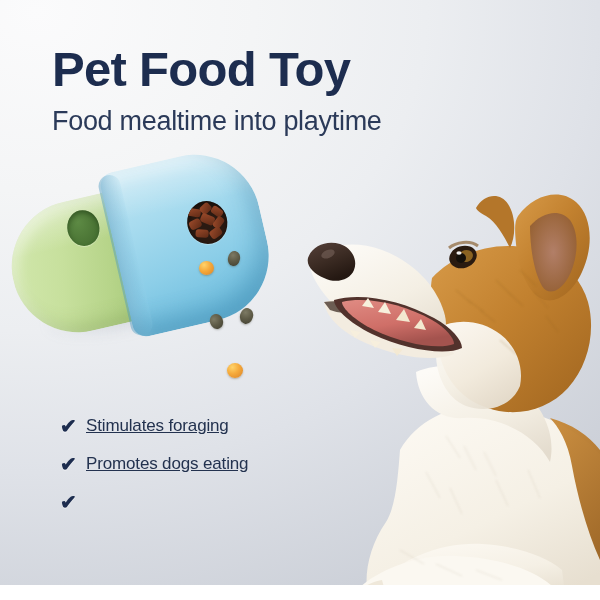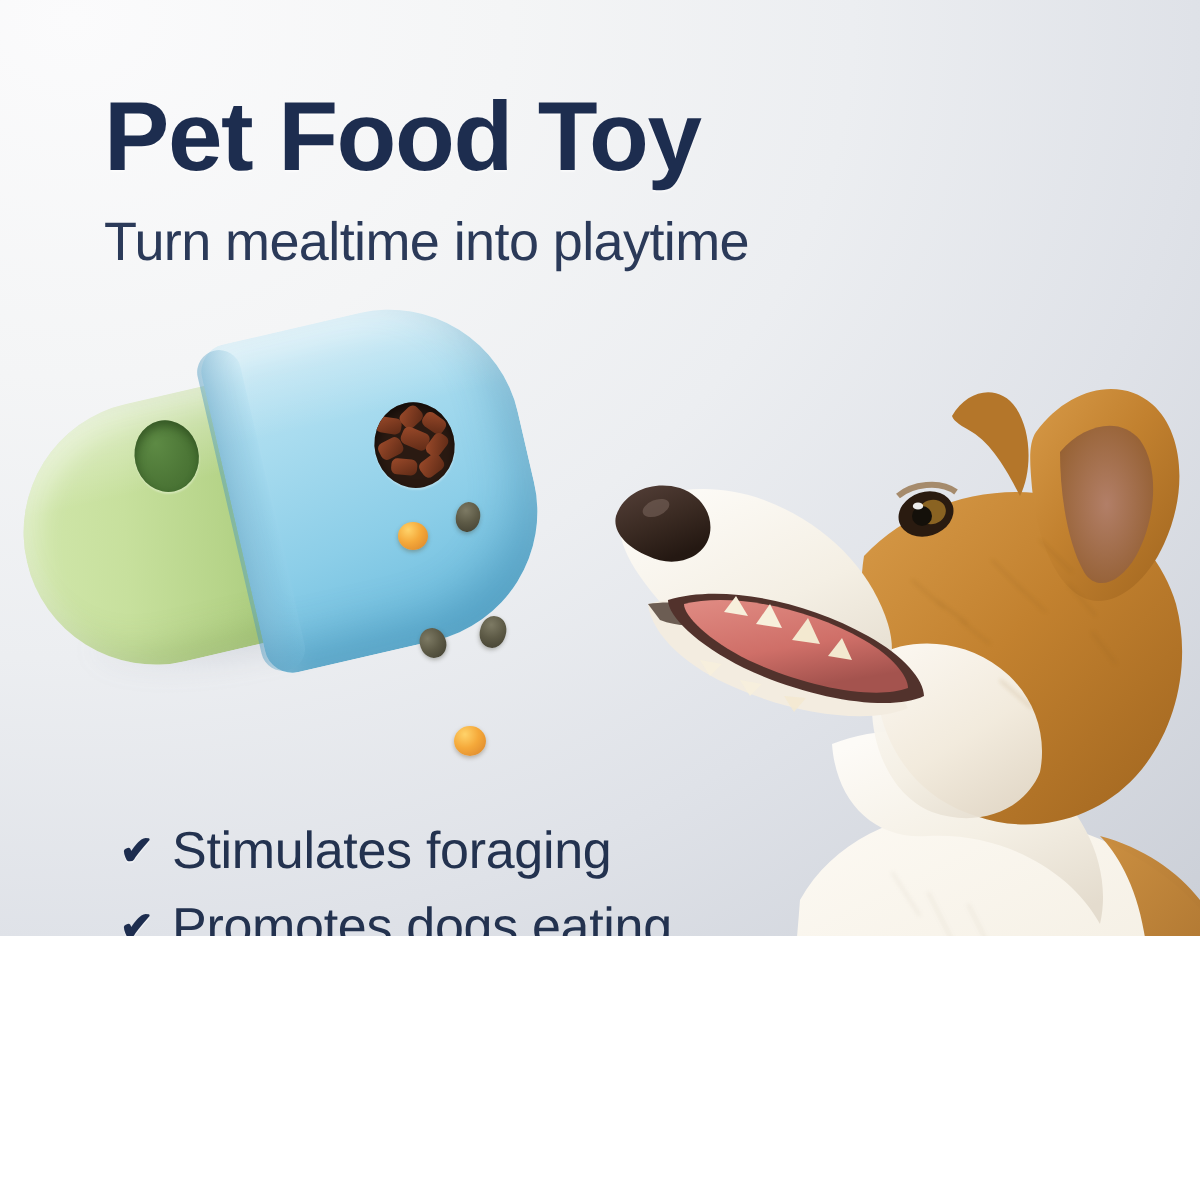--- a/index.html
+++ b/index.html
@@ -4,21 +4,21 @@
 <title>Pet Food Toy</title>
 <style>
   * { margin:0; padding:0; box-sizing:border-box; }
   html, body {
     width:600px; height:600px;
     font-family:"Liberation Sans", sans-serif;
     overflow:hidden;
   }
   #poster {
     position:relative;
-    width:600px; height:468px;
+    width:600px; height:585px;
     background:
       radial-gradient(ellipse 780px 640px at 6% 2%, #fbfbfc 0%, #f4f5f6 28%, #eceef1 50%, #dfe2e8 72%, #ccd0d8 100%);
     overflow:hidden;
     padding-left:12px;
   }
   
   .headline {
     position:absolute; left:52px; top:44px;
     font-size:49px; font-weight:bold; letter-spacing:-0.7px;
     color:#1d2d4f; line-height:1.05;
@@ -34,21 +34,21 @@
   .bullet {
     display:flex; align-items:center;
     height:35px; margin-bottom:3px;
   }
   .bullet .tick {
     width:26px; font-size:20px; font-weight:bold;
     color:#1d2d4f; line-height:1;
     text-shadow:0 1px 0 rgba(255,255,255,.5);
   }
   .bullet .btext {
-    font-size:26px; color:#23324f; letter-spacing:-0.15px;
+    font-size:17px; color:#23324f; letter-spacing:-0.15px;text-decoration:underline;
   }
   
   #toy {
     position:absolute; left:8px; top:160px;
     width:265px; height:200px;
     transform:rotate(-13deg);
   }
   .toy-shadow {
     position:absolute; left:24px; top:118px;
     width:190px; height:52px;
@@ -254,21 +254,21 @@
     </div>
   </div>
 
   <div class="pellet p-orange" style="left:199px; top:261px; width:15px; height:14px;"></div>
   <div class="pellet p-dark" style="left:228px; top:251px; width:12px; height:15px; border-radius:48%; transform:rotate(12deg);"></div>
   <div class="pellet p-dark" style="left:210px; top:314px; width:13px; height:15px; border-radius:48%; transform:rotate(-20deg);"></div>
   <div class="pellet p-dark" style="left:240px; top:308px; width:13px; height:16px; border-radius:48%; transform:rotate(16deg);"></div>
   <div class="pellet p-orange" style="left:227px; top:363px; width:16px; height:15px;"></div>
 
   <h1 class="headline">Pet Food Toy</h1>
-  <p class="subhead">Turn mealtime into playtime</p>
+  <p class="subhead">Food mealtime into playtime</p>
 
   <div class="bullets">
     <div class="bullet">
       <span class="tick">✔</span>
       <span class="btext">Stimulates foraging</span>
     </div>
     <div class="bullet">
       <span class="tick">✔</span>
       <span class="btext">Promotes dogs eating</span>
     </div>

